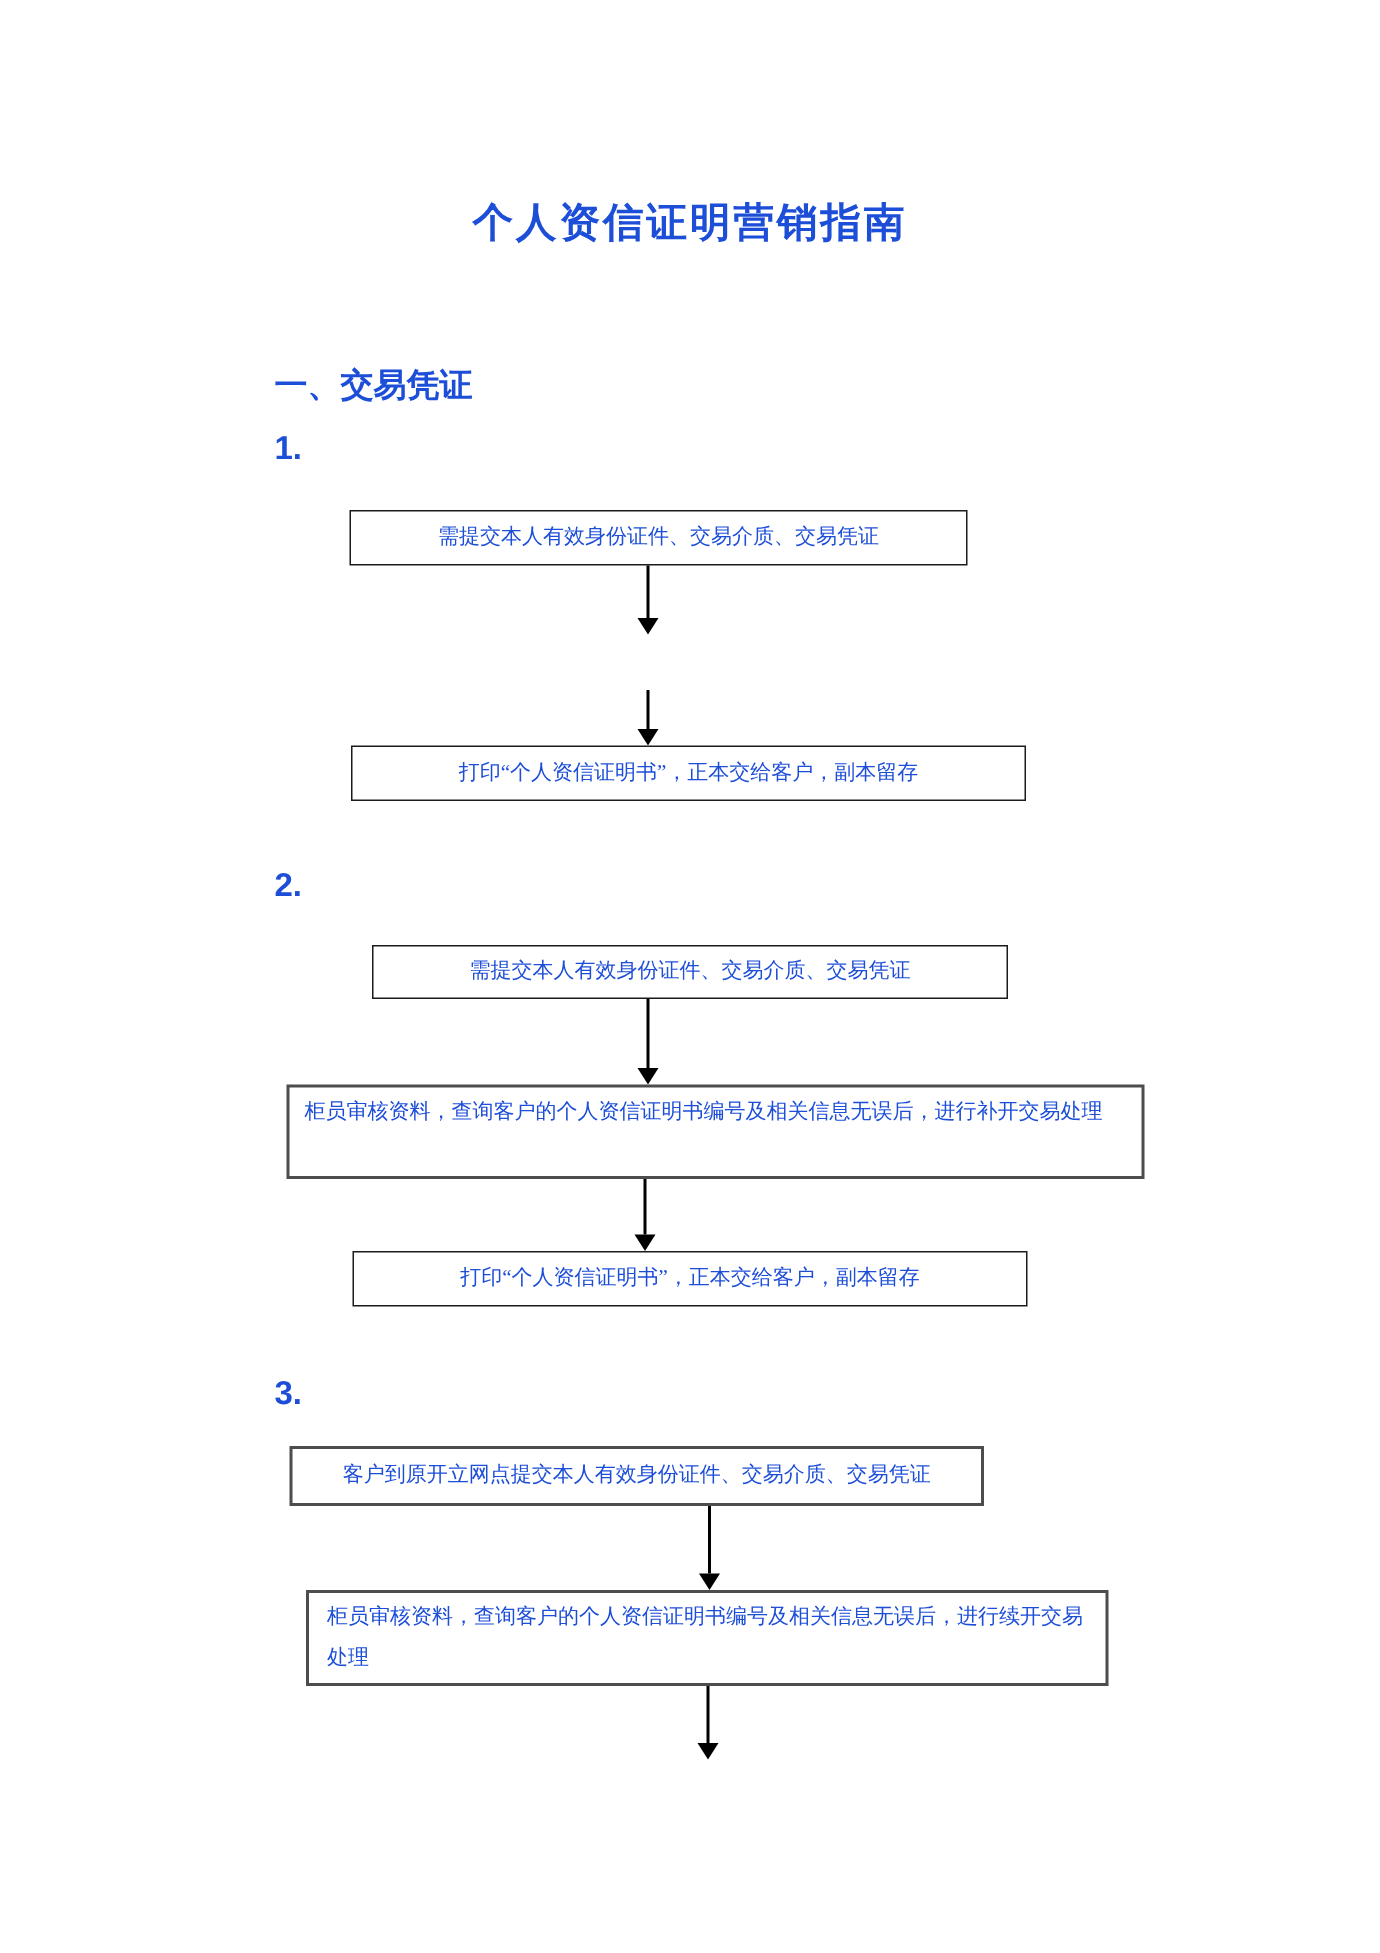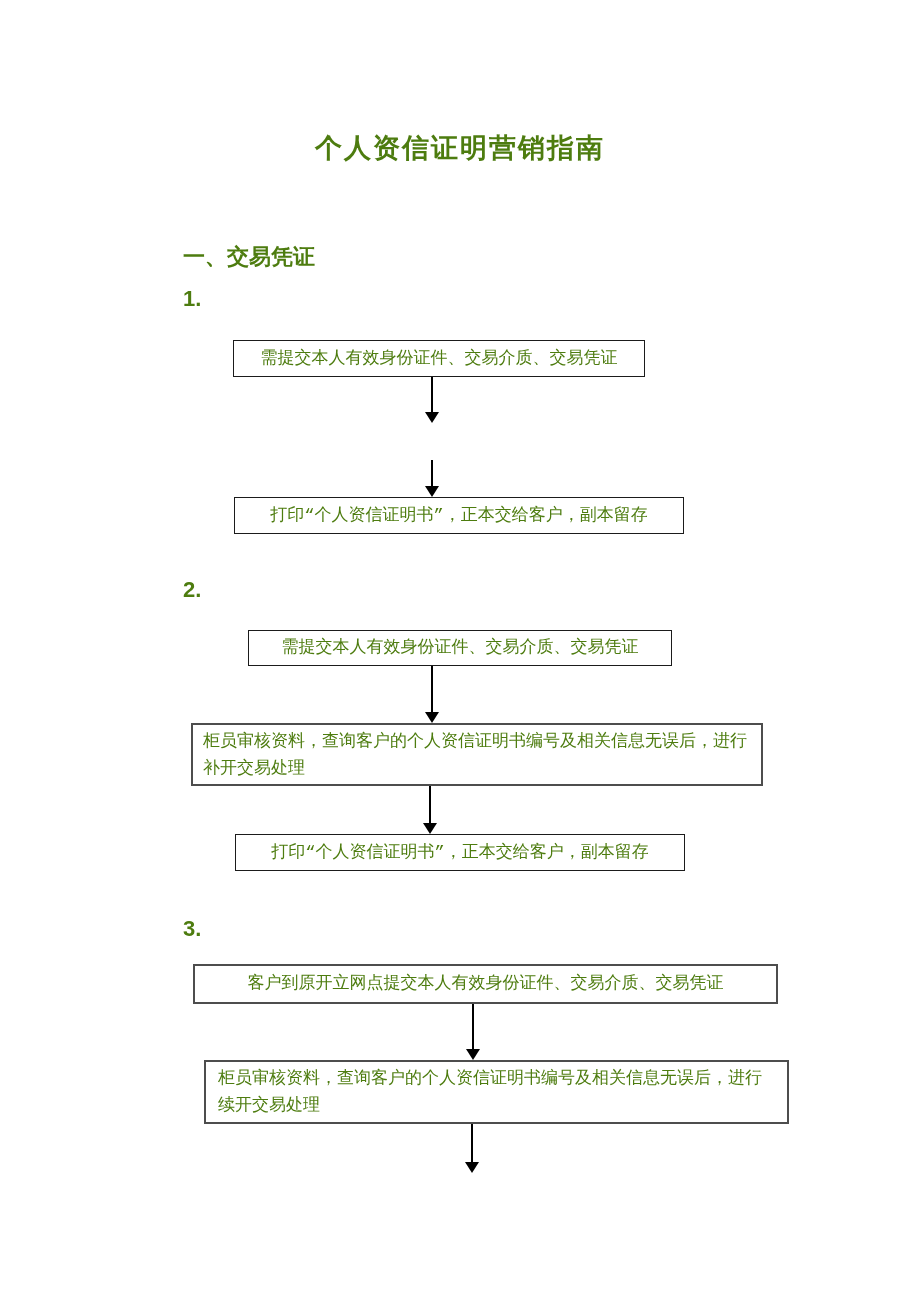--- a/index.html
+++ b/index.html
@@ -3,21 +3,21 @@
 <meta charset="utf-8">
 <style>
   html,body{margin:0;padding:0;background:#888;}
   #page{
     position:relative;
     width:920px;height:1302px;
     background:#ffffff;
     margin:0 auto;
     overflow:hidden;
     font-family:"Liberation Sans","DejaVu Sans",sans-serif;
-    color:#4d7c0f;
+    color:#1d4ed8;
   }
   .doc-title{
     position:absolute;
     left:0;top:130px;width:920px;
     text-align:center;
     font-size:27px;font-weight:bold;
     letter-spacing:2px;
   }
   .heading{
     position:absolute;
@@ -27,22 +27,22 @@
     display:flex;align-items:baseline;
   }
   .heading .num{margin-right:12px;}
   .heading .num.tight{margin-right:0;}
   .fbox{
     position:absolute;
     box-sizing:border-box;
     border:1px solid #1b1b1b;
     background:#fff;
     display:flex;align-items:center;justify-content:center;
-    font-family:Liberation Mono, monospace;
-    font-size:17px;line-height:24px;
+    font-family:Liberation Serif, serif;
+    font-size:14px;line-height:24px;
     text-align:center;
     white-space:nowrap;
   }
   .fbox.heavy{border:2px solid #4d4d4d;}
   .fbox.multiline{
     display:block;
     white-space:normal;
     text-align:left;
     line-height:27px;
     padding:3px 10px;
@@ -109,27 +109,27 @@
     <div class="shaft"></div>
     <div class="head"></div>
   </div>
 
   <div class="fbox" style="left:235px;top:834px;width:450px;height:37px;">打印“个人资信证明书”，正本交给客户，副本留存</div>
 
   <div class="heading" style="top:916px;">
     <span class="num">3.</span>
   </div>
 
-  <div class="fbox heavy" style="left:193px;top:964px;width:585px;height:40px;">客户到原开立网点提交本人有效身份证件、交易介质、交易凭证</div>
+  <div class="fbox heavy" style="left:193px;top:964px;width:463px;height:40px;">客户到原开立网点提交本人有效身份证件、交易介质、交易凭证</div>
 
   <div class="arrow" style="left:466px;top:1004px;height:56px;">
     <div class="shaft"></div>
     <div class="head"></div>
   </div>
 
-  <div class="fbox heavy multiline" style="left:193px;top:1060px;width:585px;height:64px;padding:3px 12px;">柜员审核资料，查询客户的个人资信证明书编号及相关信息无误后，进行续开交易处理</div>
+  <div class="fbox heavy multiline" style="left:193px;top:1060px;width:535px;height:64px;padding:3px 12px;">柜员审核资料，查询客户的个人资信证明书编号及相关信息无误后，进行续开交易处理</div>
 
   <div class="arrow" style="left:465px;top:1124px;height:49px;">
     <div class="shaft"></div>
     <div class="head"></div>
   </div>
 
 </div>
 
 </body></html>

